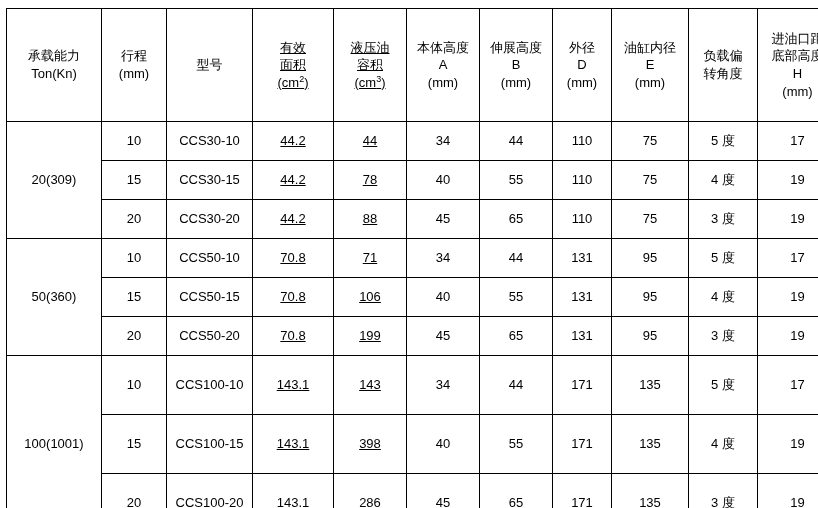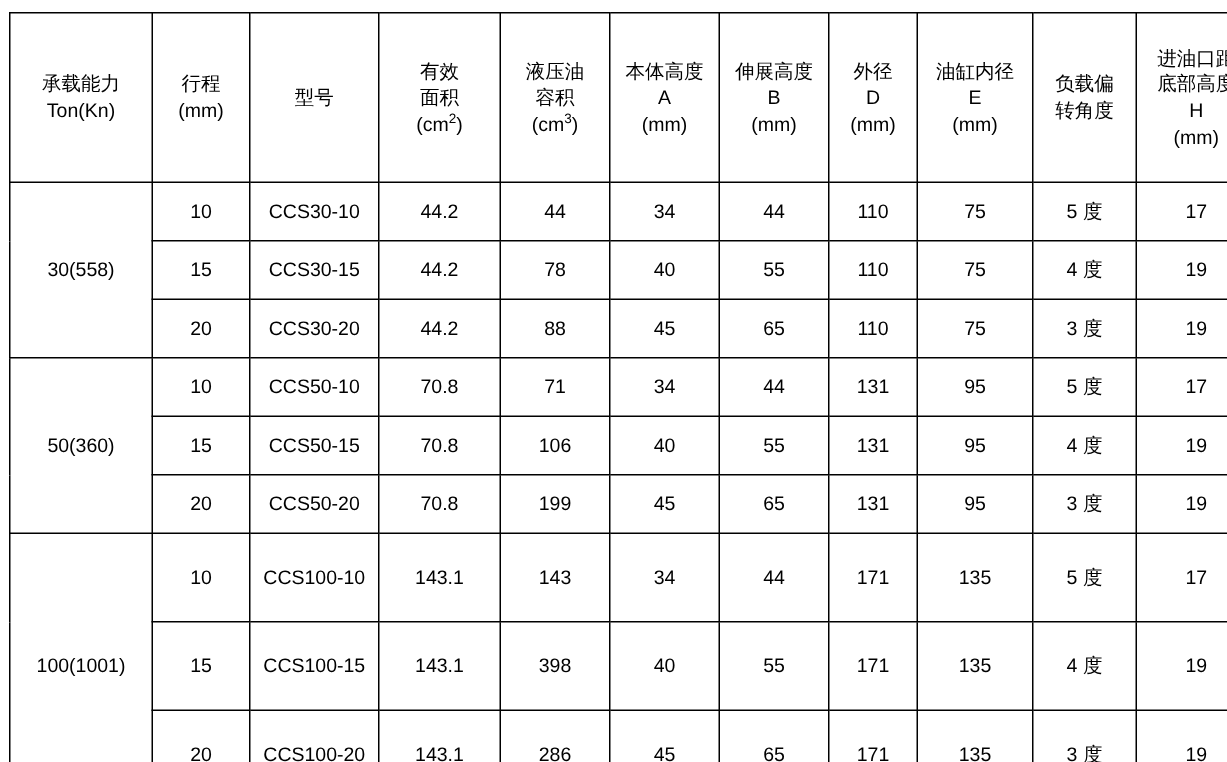--- a/index.html
+++ b/index.html
@@ -51,22 +51,22 @@
     font-size: 13px;
   }
   sup {
     font-size: 9px;
     vertical-align: super;
     line-height: 0;
   }
   .c0 { width: 92px; }
   .c1 { width: 62px; }
   .c2 { width: 83px; margin-left: 24px; }
-  .c3 { width: 78px; }
-  .c4 { width: 70px; }
+  .c3 { width: 78px; text-decoration: underline; }
+  .c4 { width: 70px; text-decoration: underline; }
   .c5 { width: 70px; }
   .c6 { width: 70px; }
   .c7 { width: 56px; }
   .c8 { width: 74px; }
   .c9 { width: 66px; }
   .c10 { width: 77px; }
 </style>
 </head>
 <body>
 
@@ -122,21 +122,21 @@
           <th class="c10">
             <span class="hdr-line">进油口距</span>
             <span class="hdr-line">底部高度</span>
             <span class="hdr-line">H</span>
             <span class="hdr-line">(mm)</span>
           </th>
         </tr>
     </thead>
     <tbody>
         <tr>
-          <td class="group c0" rowspan="3">30(558)</td>
+          <td class="group c0" rowspan="3">20(309)</td>
           <td class="c1">10</td>
           <td class="c2">CCS30-10</td>
           <td class="c3">44.2</td>
           <td class="c4">44</td>
           <td class="c5">34</td>
           <td class="c6">44</td>
           <td class="c7">110</td>
           <td class="c8">75</td>
           <td class="c9">5 度</td>
           <td class="c10">17</td>

